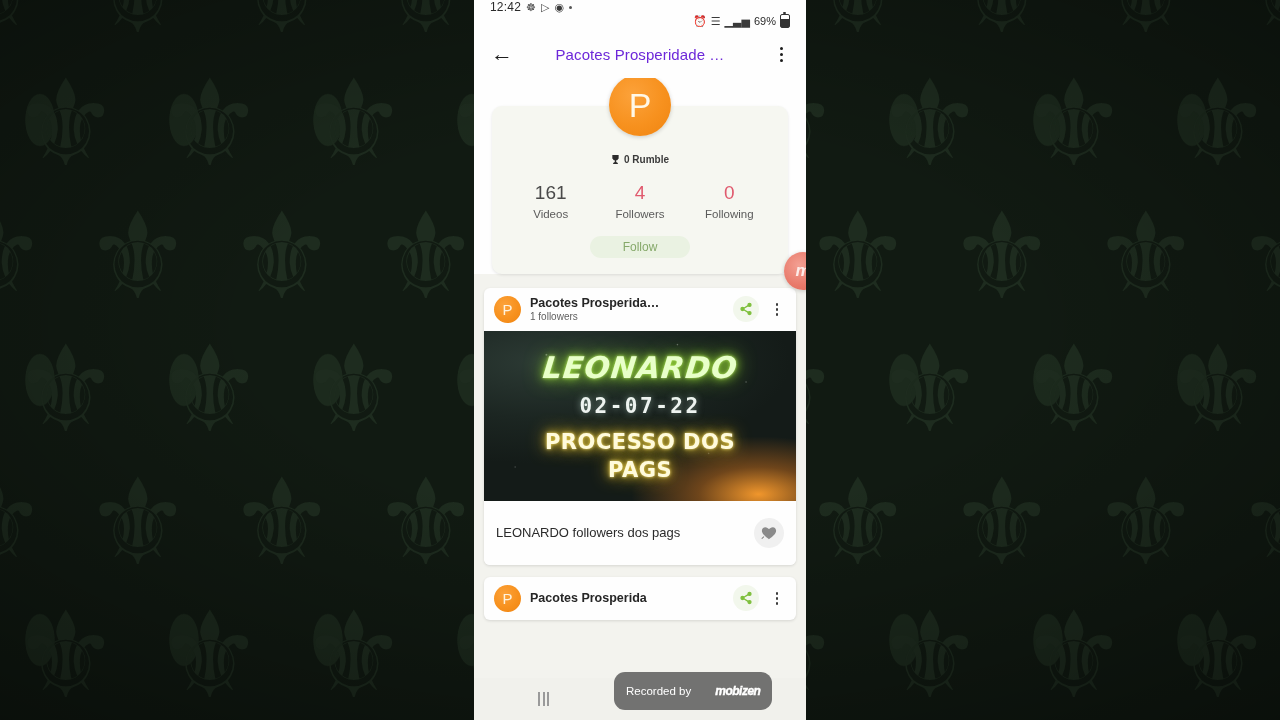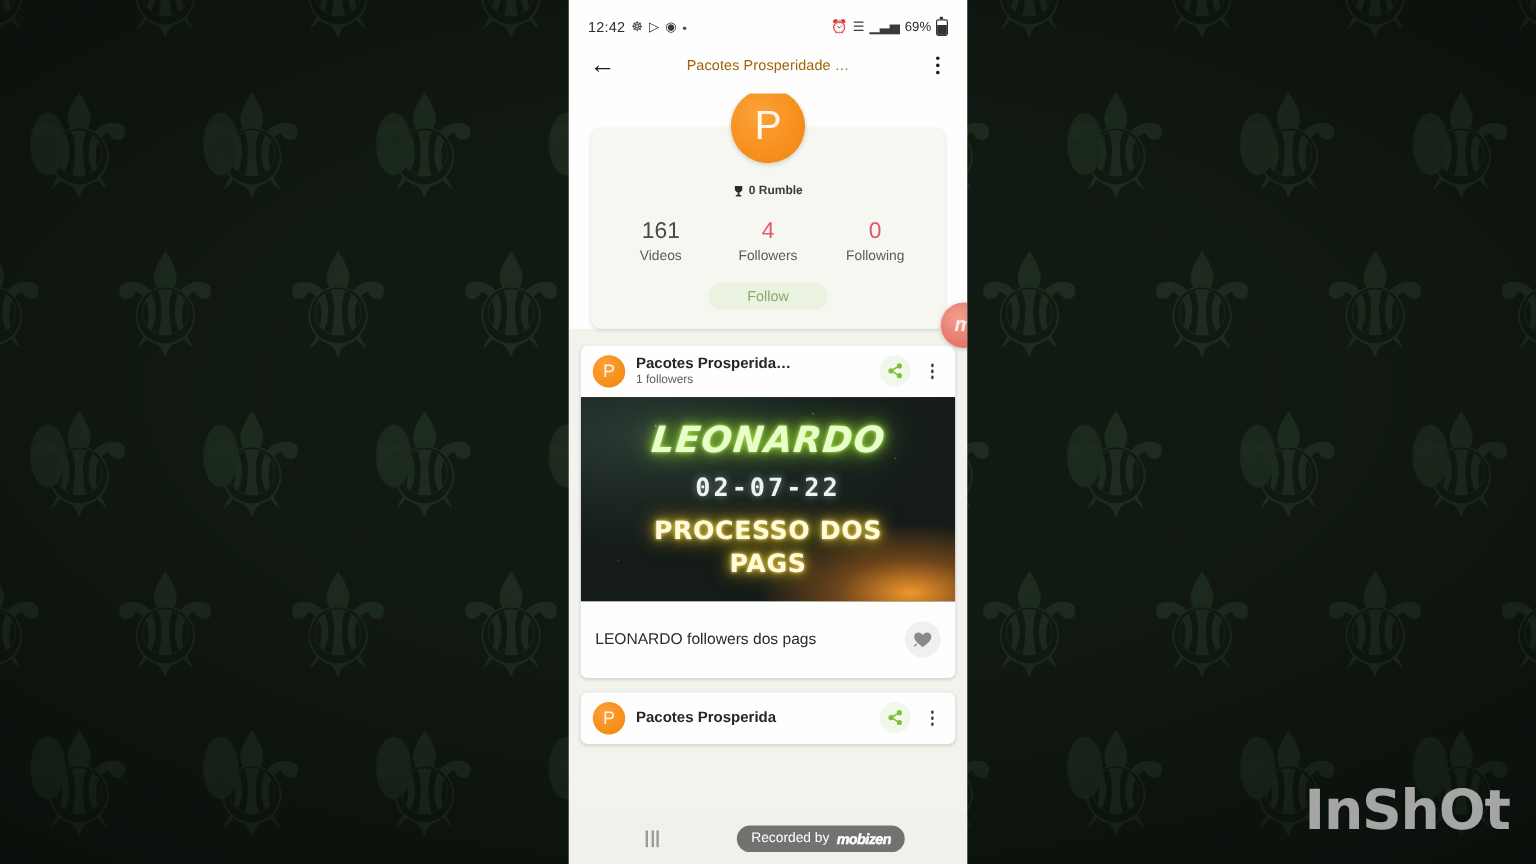--- a/index.html
+++ b/index.html
@@ -68,25 +68,26 @@
     left: 0; top: 0;
     width: 332px;
     height: 720px;
     background: #fefefe;
   }
 
   
   .statusbar {
     height: 30px;
     display: flex;
-    align-items: flex-end;
+    align-items: flex-start;
     padding: 0 16px;
     font-size: 11.5px;
     color: #303030;
     background: #fefefe;
+    flex-direction: column;
   }
   .sb-left { display: flex; align-items: center; gap: 5px; }
   .sb-time { font-size: 12px; color: #2b2b2b; letter-spacing: .2px; }
   .sb-ico {
     display: inline-block;
     font-size: 11px;
     color: #3a3a3a;
     line-height: 1;
   }
   .sb-dot {
@@ -124,22 +125,22 @@
   }
   .back-btn {
     width: 36px; height: 36px;
     display: flex; align-items: center; justify-content: center;
     font-size: 22px; color: #1d1d1d;
     cursor: pointer;
   }
   .appbar-title {
     flex: 1;
     text-align: center;
-    font-size: 12px;
-    color: #a16207;
+    font-size: 15px;
+    color: #6d28d9;
     letter-spacing: .1px;
     padding-right: 6px;
   }
   .kebab {
     width: 30px; height: 36px;
     display: flex; flex-direction: column;
     align-items: center; justify-content: center;
     gap: 3px;
     cursor: pointer;
   }
@@ -424,27 +425,27 @@
     width: 2px; height: 14px;
     background: #9a9a9a;
     display: block;
   }
 
   
   .mobizen {
     position: absolute;
     left: 140px;
     bottom: 10px;
-    height: 22px;
+    height: 38px;
     padding: 0 12px;
     border-radius: 11px;
     background: rgba(85,85,85,0.82);
     display: flex;
     align-items: center;
-    gap: 6px;
+    gap: 24px;
     z-index: 10;
   }
   .mz-text {
     color: #ffffff;
     font-size: 11.5px;
   }
   .mz-logo {
     color: #ffffff;
     font-size: 12px;
     font-weight: bold;
@@ -693,14 +694,13 @@
 
       <div class="mobizen">
         <span class="mz-text">Recorded by</span>
         <span class="mz-logo">mobizen</span>
       </div>
 
     </div>
   </div>
 
 
-  <div class="inshot">InShOt</div>
 </div>
 
 </body></html>

